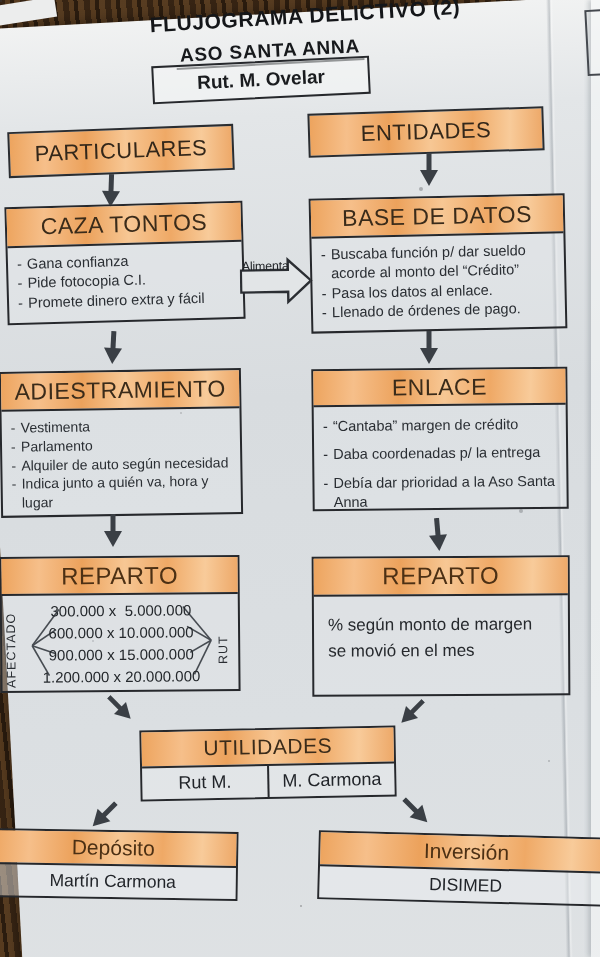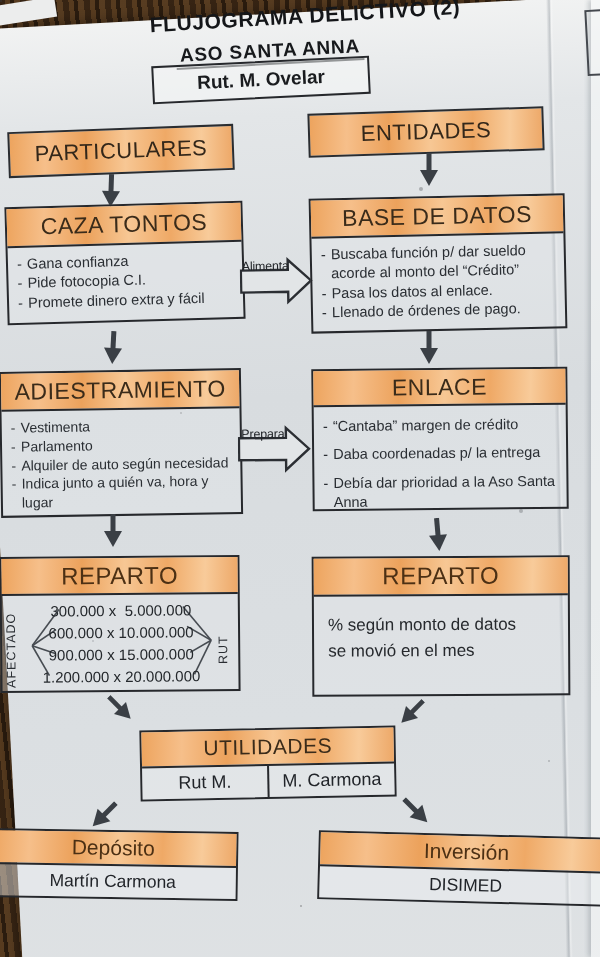--- a/index.html
+++ b/index.html
@@ -167,26 +167,20 @@
   <div class="abs flowbox box-adies">
     <div class="hd hl">ADIESTRAMIENTO</div>
     <ul>
       <li>Vestimenta</li>
       <li>Parlamento</li>
       <li>Alquiler de auto según necesidad</li>
       <li style="width:210px;">Indica junto a quién va, hora y lugar</li>
     </ul>
   </div>
 
-  <div class="abs blockarrow ba-prepara">
-    <svg width="74" height="48" viewBox="0 0 74 48">
-      <polygon points="1,13 48,13 48,3 71,24 48,45 48,35 1,35" fill="#e2e5e7" stroke="#2b2e33" stroke-width="2.4"></polygon>
-    </svg>
-    <div class="lbl">Prepara</div>
-  </div>
 
   <div class="abs flowbox box-enlace">
     <div class="hd hl">ENLACE</div>
     <ul>
       <li>“Cantaba” margen de crédito</li>
       <li>Daba coordenadas p/ la entrega</li>
       <li>Debía dar prioridad a la Aso Santa Anna</li>
     </ul>
   </div>
 
@@ -220,21 +214,21 @@
         <div class="pair">600.000 x 10.000.000</div>
         <div class="pair">900.000 x 15.000.000</div>
         <div class="pair">1.200.000 x 20.000.000</div>
       </div>
       <div class="vlabel vl-rut">RUT</div>
     </div>
   </div>
 
   <div class="abs flowbox box-rep-r">
     <div class="hd hl">REPARTO</div>
-    <div class="rep-r-text">% según monto de datos se movió en el mes</div>
+    <div class="rep-r-text">% según monto de margen se movió en el mes</div>
   </div>
 
   <svg class="abs" style="left:108px; top:692px; width:24px; height:32px; transform:rotate(-45deg);" viewBox="0 0 22 34">
     <line x1="11" y1="0" x2="11" y2="19" stroke="#3a3f45" stroke-width="5"></line>
       <polygon points="2,17 20,17 11,33" fill="#3a3f45"></polygon>
   </svg>
   <svg class="abs" style="left:400px; top:696px; width:24px; height:32px; transform:rotate(45deg);" viewBox="0 0 22 34">
     <line x1="11" y1="0" x2="11" y2="19" stroke="#3a3f45" stroke-width="5"></line>
       <polygon points="2,17 20,17 11,33" fill="#3a3f45"></polygon>
   </svg>

